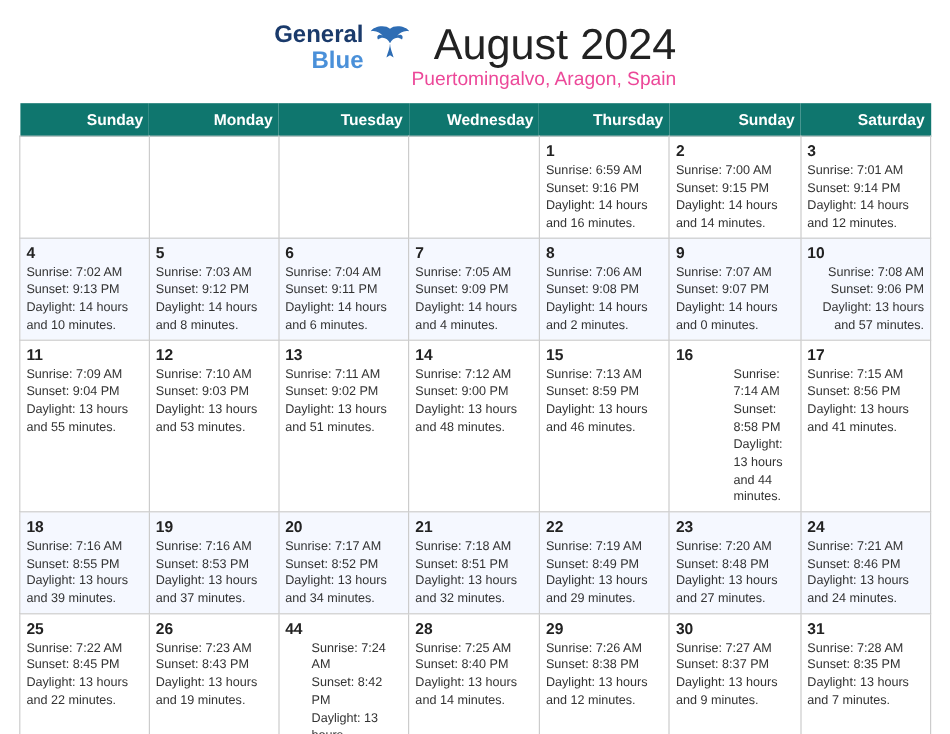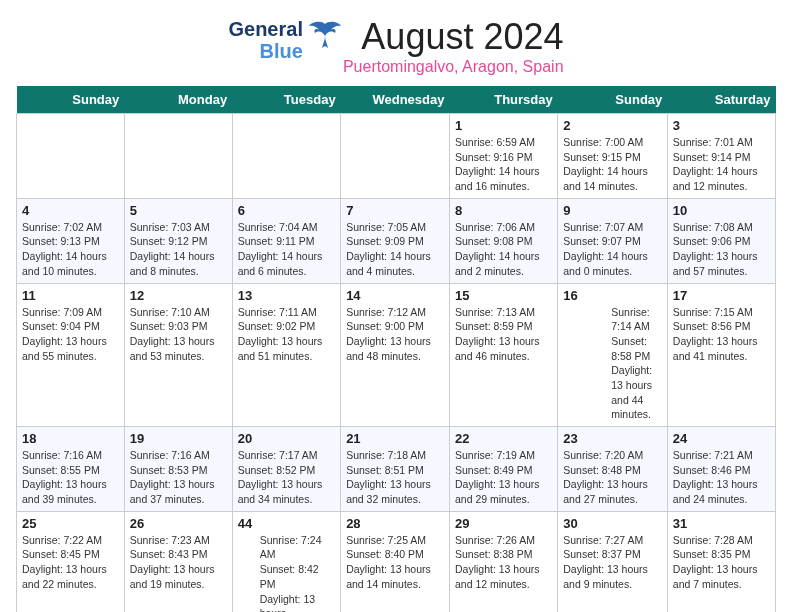--- a/index.html
+++ b/index.html
@@ -184,21 +184,21 @@
         </td>
         <td>
           <span class="day-number">9</span>
           <div class="day-info" style="white-space: pre-line;">Sunrise: 7:07 AM
 Sunset: 9:07 PM
 Daylight: 14 hours
 and 0 minutes.</div>
         </td>
         <td>
           <span class="day-number">10</span>
-          <div class="day-info" style="white-space: pre-line;">Sunrise: 7:08 AM
+          <div class="day-info" style="white-space: pre-line; text-align: right;">Sunrise: 7:08 AM
 Sunset: 9:06 PM
 Daylight: 13 hours
 and 57 minutes.</div>
         </td>
       </tr>
       <tr>
         <td>
           <span class="day-number">11</span>
           <div class="day-info" style="white-space: pre-line;">Sunrise: 7:09 AM
 Sunset: 9:04 PM

